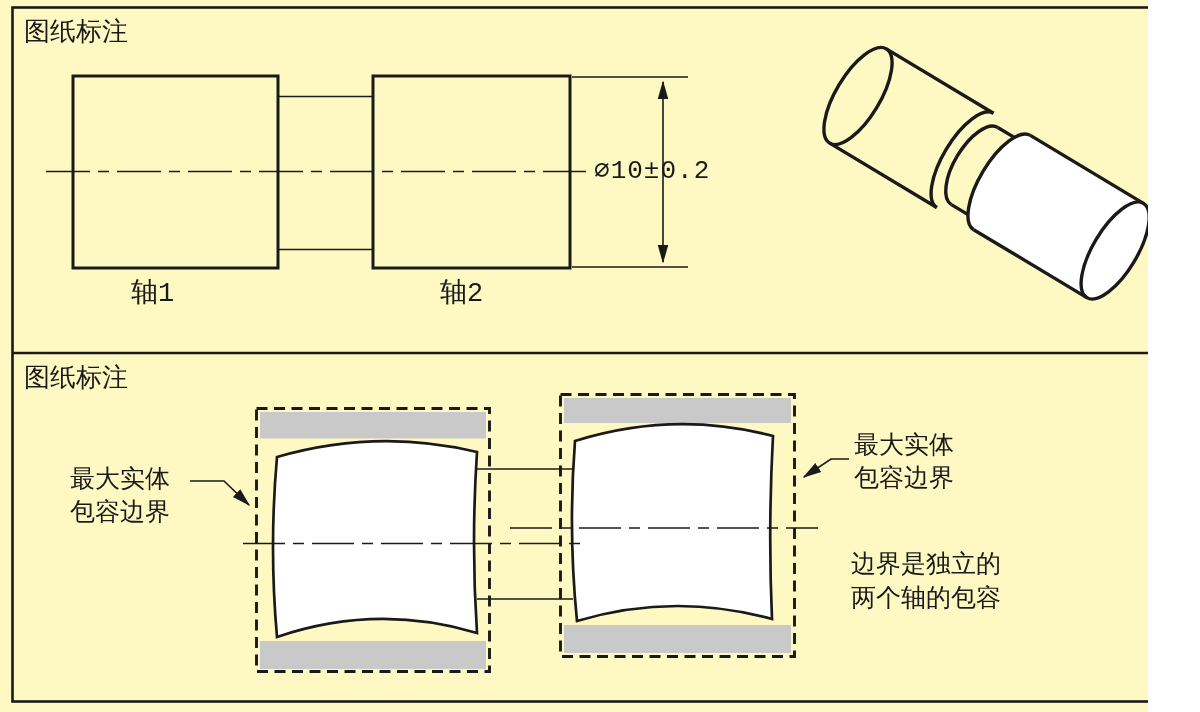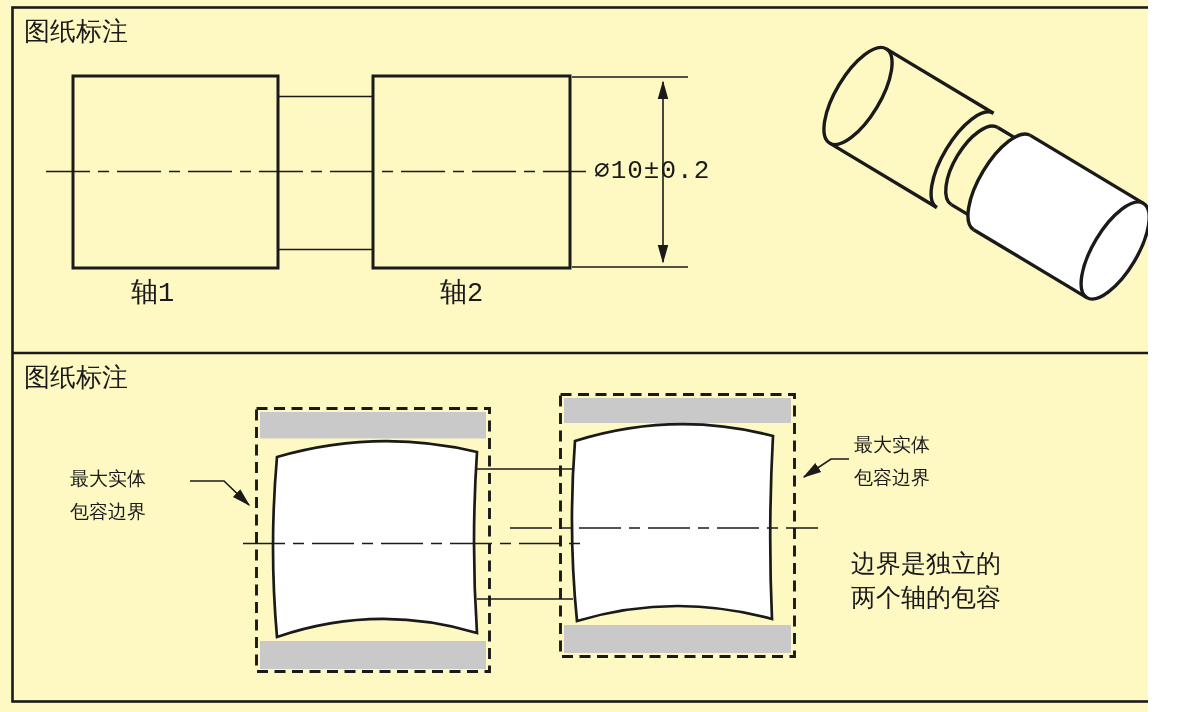--- a/index.html
+++ b/index.html
@@ -3,21 +3,21 @@
 <meta charset="utf-8">
 <style>
   html,body{margin:0;padding:0;background:#ffffff;}
   .stage{position:relative;width:1148px;height:712px;background:#fef9c3;overflow:hidden;
          font-family:Liberation Mono, monospace;color:#1a1a1a;}
   .stage svg{position:absolute;left:0;top:0;}
   .txt{position:absolute;white-space:nowrap;color:#1a1a1a;}
   .panel-title{font-size:26px;}
   .shaft-label{font-size:27px;width:92px;}
   .dim-label{font-size:26px;text-align:left;width:124px;letter-spacing:1px;}
-  .env-label{font-size:19px;line-height:33px;}
+  .env-label{font-size:25px;line-height:33px;}
   .note-label{font-size:25px;line-height:34px;}
 </style>
 </head>
 <body>
 
 <div class="stage">
 
   <svg width="1200" height="712" viewBox="0 0 1200 712">
     <defs>
       <marker id="arw" viewBox="0 0 12 8" refX="11" refY="4" markerWidth="19" markerHeight="12.5" orient="auto-start-reverse" markerUnits="userSpaceOnUse">

